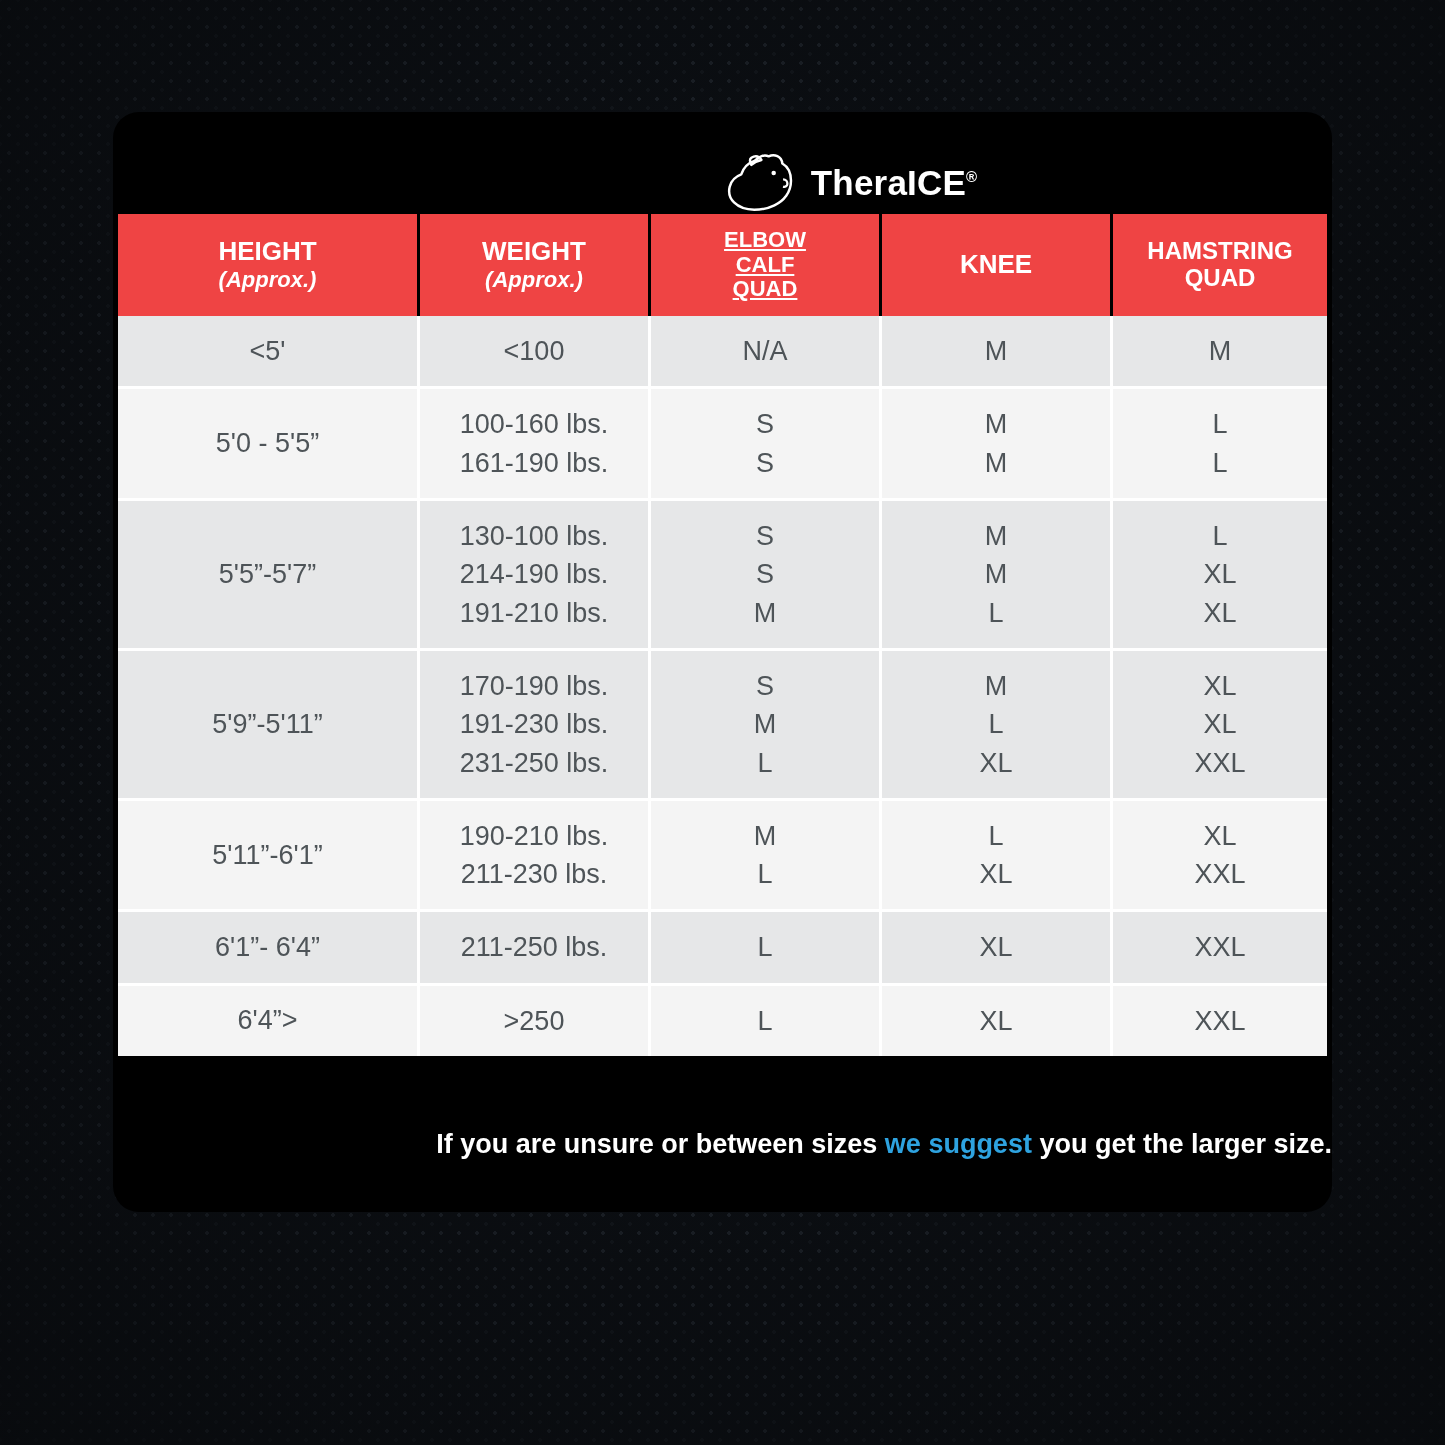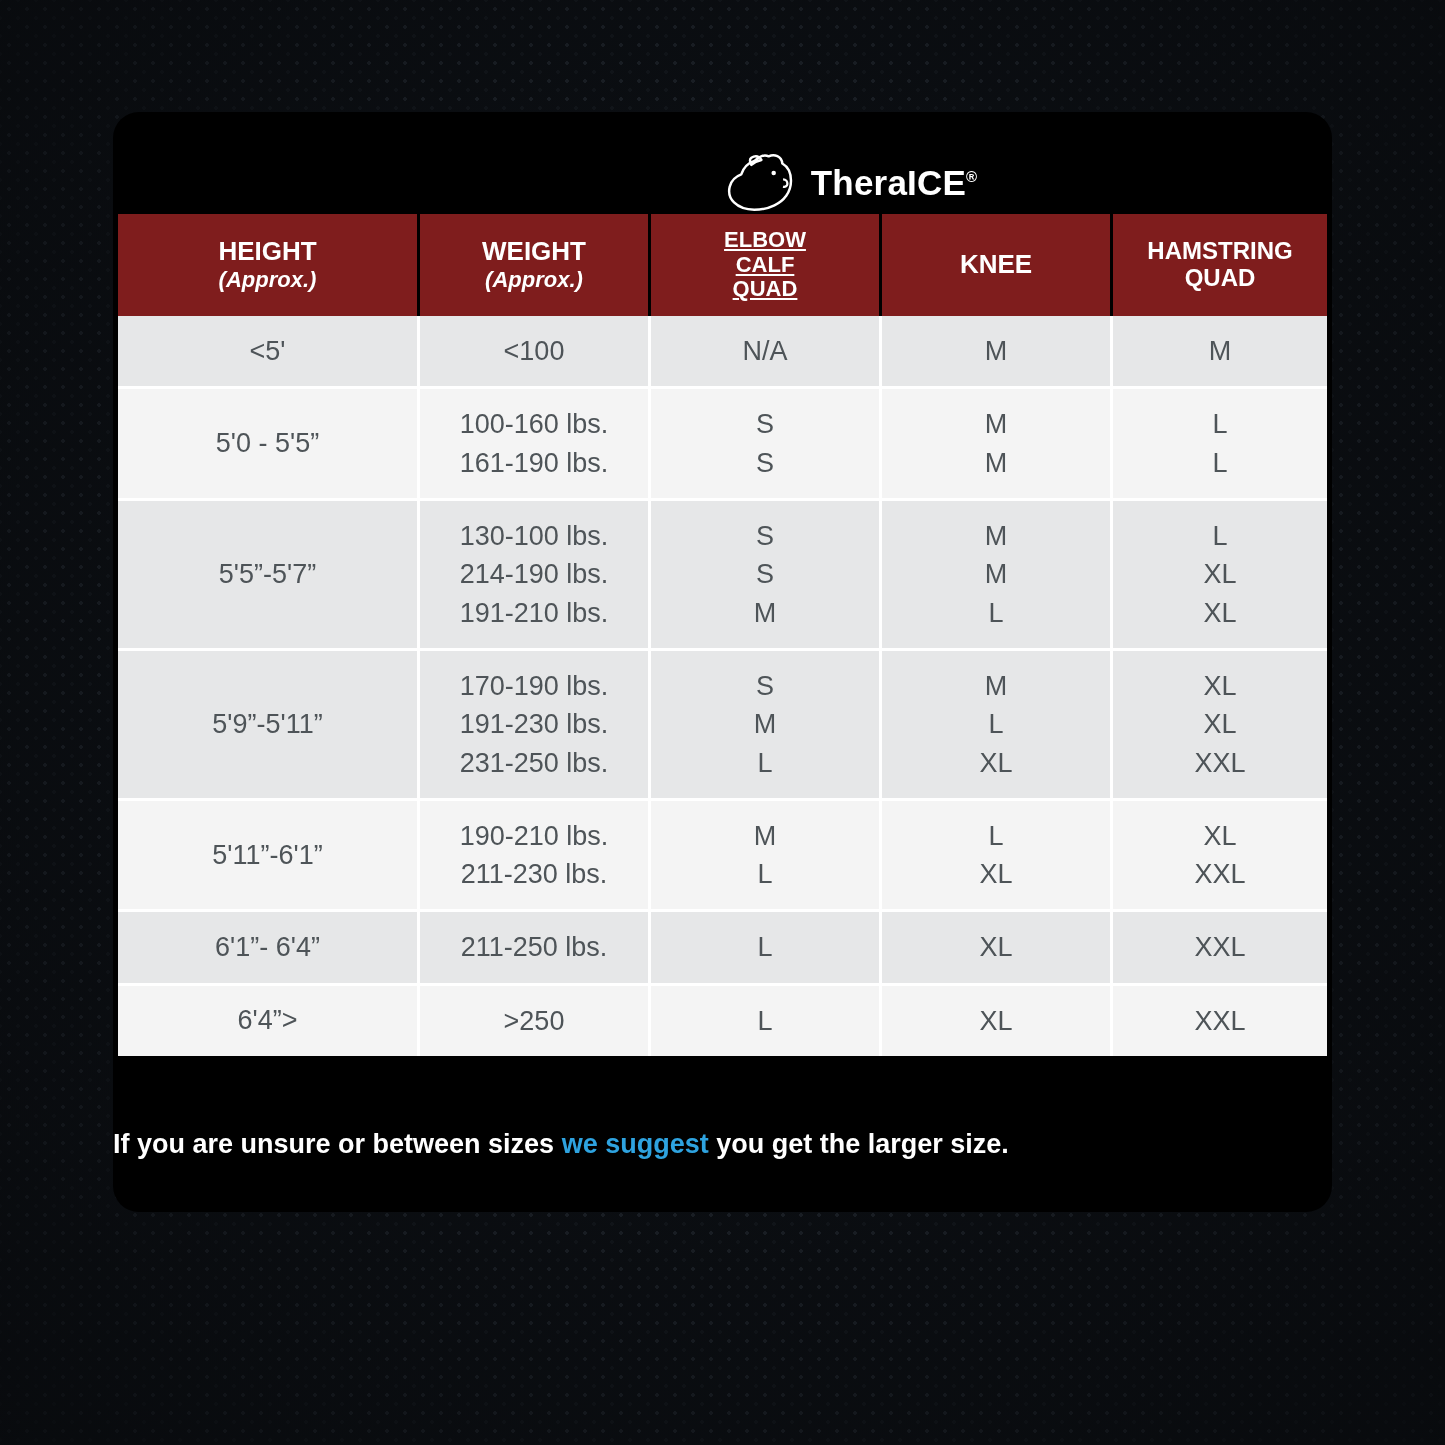--- a/index.html
+++ b/index.html
@@ -112,21 +112,21 @@
     position: absolute;
     left: 5px;
     top: 102px;
     width: 1209px;
     border-collapse: separate;
     border-spacing: 0;
     table-layout: fixed;
   }
 
   table.size-table th {
-    background: #7f1d1d;
+    background: #ef4444;
     color: #ffffff;
     font-size: 26px;
     font-weight: 700;
     text-align: center;
     padding: 14px 4px;
     height: 94px;
     vertical-align: middle;
     border-right: 3px solid #000;
     margin-left: 32px;
   }
@@ -172,21 +172,21 @@
   .row-b td { background: #f4f4f4; }
 
   td .multi { line-height: 1.42; display: block; }
 
   
   .footer-note {
     position: absolute;
     bottom: 52px;
     left: 0;
     right: 0;
-    text-align: left;
+    text-align: right;
     color: #ffffff;
     font-size: 27px;
     font-weight: 700;
   }
   .footer-note .accent { color: #2ea3e0; }
 
 </style>
 </head>
 <body>
 

